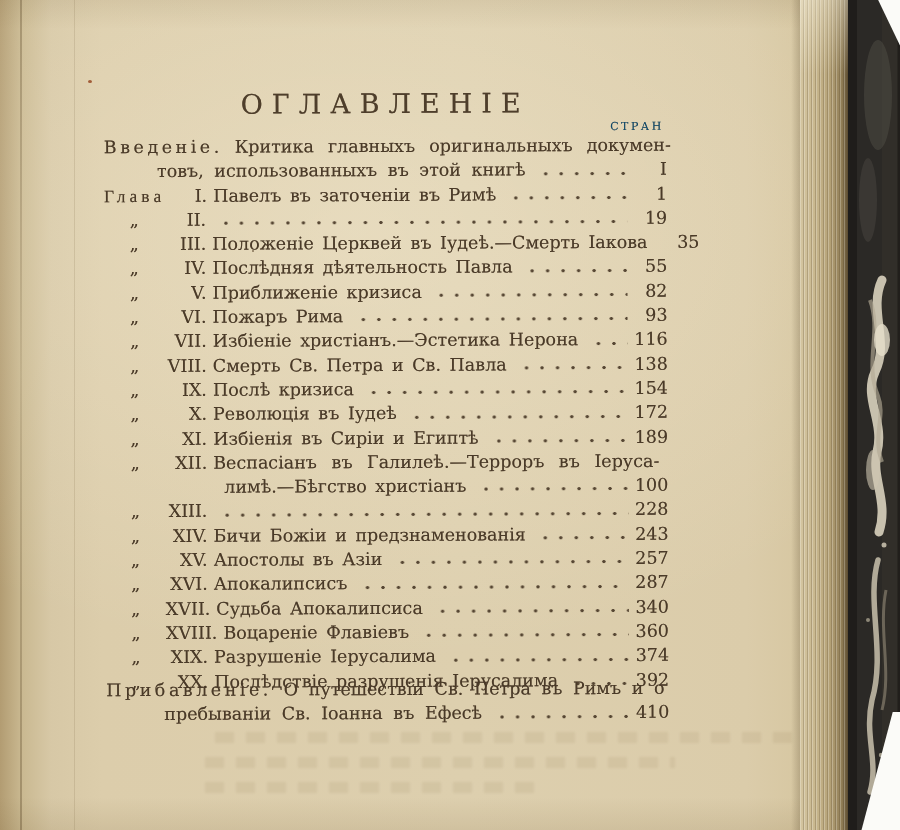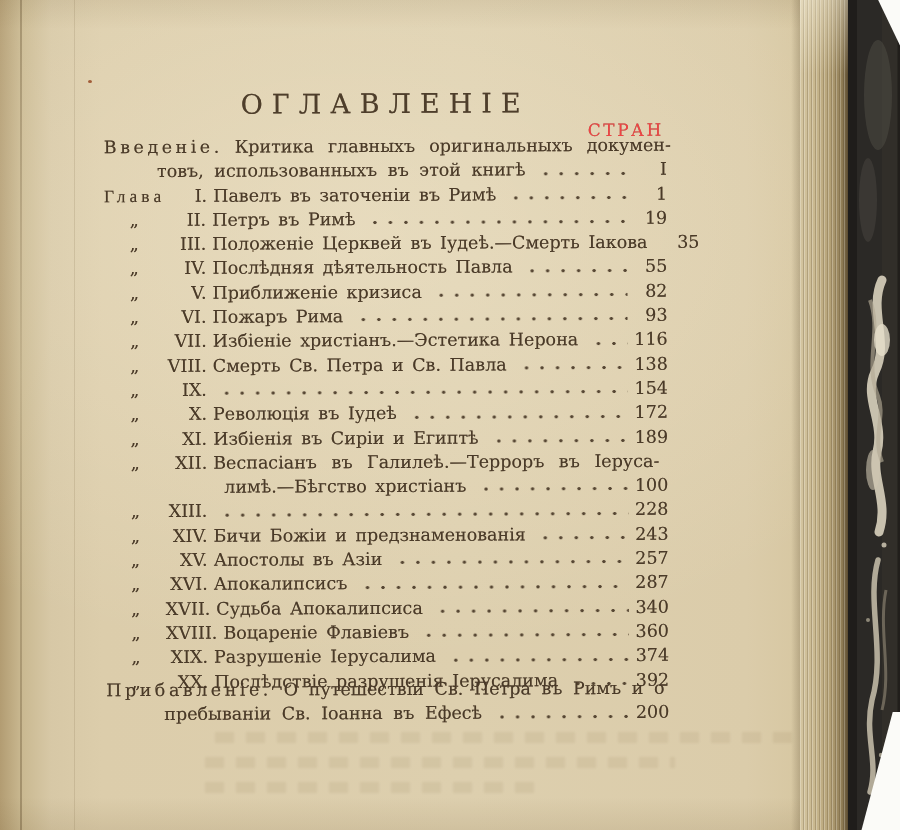--- a/index.html
+++ b/index.html
@@ -63,21 +63,21 @@
     color: #4a3a28; transform: rotate(-0.25deg);
     text-shadow: 0 0 .5px rgba(76,60,42,.55);
   }
   .toc-title {
     position: absolute; top: 88px; left: 0; width: 100%;
     text-align: center; font-size: 27px; letter-spacing: 9px;
     color: #4e3e2b; white-space: nowrap;
   }
   .pages-head {
     position: absolute; top: 121px; right: 3px;
-    font-size: 17px; letter-spacing: 2.5px; color: #ef4444;
+    font-size: 11px; letter-spacing: 2.5px; color: #0c4a6e;
   }
   .rows { position: absolute; top: 134px; left: 0; width: 100%; }
   .row { display: flex; align-items: baseline; height: 24.3px; line-height: 24.3px;
     font-size: 17.5px; white-space: nowrap; }
   .lead { flex: 0 0 60px; }
   .lead.word { letter-spacing: 4px; font-family: Liberation Serif, serif; }
   .lead.ditto { text-align: center; }
   .num { flex: 0 0 42px; text-align: right; }
   .ttl { margin-left: 6px; word-spacing: 3px; }
   .ttl.wide { word-spacing: 9px; }
@@ -155,21 +155,20 @@
         <span class="lead word">Глава</span>
         <span class="num">I.</span>
         <span class="ttl">Павелъ въ заточеніи въ Римѣ</span>
         <span class="leader"></span>
         <span class="pg">1</span>
       </div>
 
       <div class="row">
         <span class="lead ditto">„</span>
         <span class="num">II.</span>
-        <span class="ttl">Петръ въ Римѣ</span>
         <span class="leader"></span>
         <span class="pg">19</span>
       </div>
 
       <div class="row">
         <span class="lead ditto">„</span>
         <span class="num">III.</span>
         <span class="ttl">Положеніе Церквей въ Іудеѣ.—Смерть Іакова</span>
         <span class="leader"></span>
         <span class="pg">35</span>
@@ -211,20 +210,21 @@
         <span class="lead ditto">„</span>
         <span class="num">VIII.</span>
         <span class="ttl">Смерть Св. Петра и Св. Павла</span>
         <span class="leader"></span>
         <span class="pg">138</span>
       </div>
 
       <div class="row">
         <span class="lead ditto">„</span>
         <span class="num">IX.</span>
+        <span class="ttl">Послѣ кризиса</span>
         <span class="leader"></span>
         <span class="pg">154</span>
       </div>
 
       <div class="row">
         <span class="lead ditto">„</span>
         <span class="num">X.</span>
         <span class="ttl">Революція въ Іудеѣ</span>
         <span class="leader"></span>
         <span class="pg">172</span>
@@ -317,18 +317,18 @@
 
     <div class="addendum">
       <div class="row">
         <span class="ilabel">Прибавленіе.</span>
         <span class="itxt itxt2">О путешествіи Св. Петра въ Римъ и о</span>
       </div>
       <div class="row">
         <span class="indent52"></span>
         <span class="ttl itxt2">пребываніи Св. Іоанна въ Ефесѣ</span>
         <span class="leader"></span>
-        <span class="pg">200</span>
+        <span class="pg">410</span>
       </div>
     </div>
 
   </div>
 </div>
 
 </body></html>

